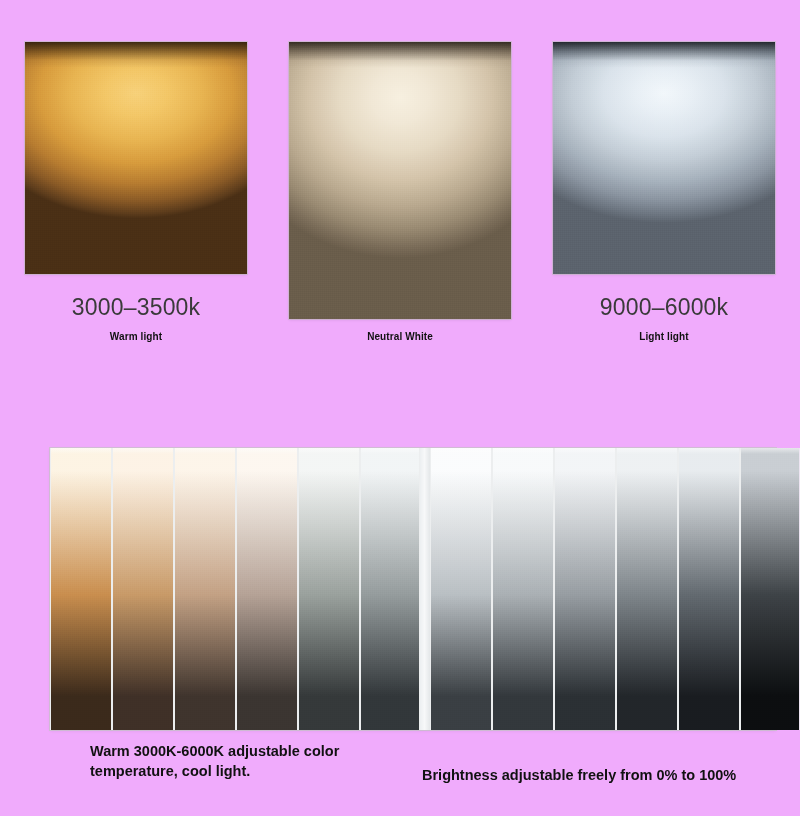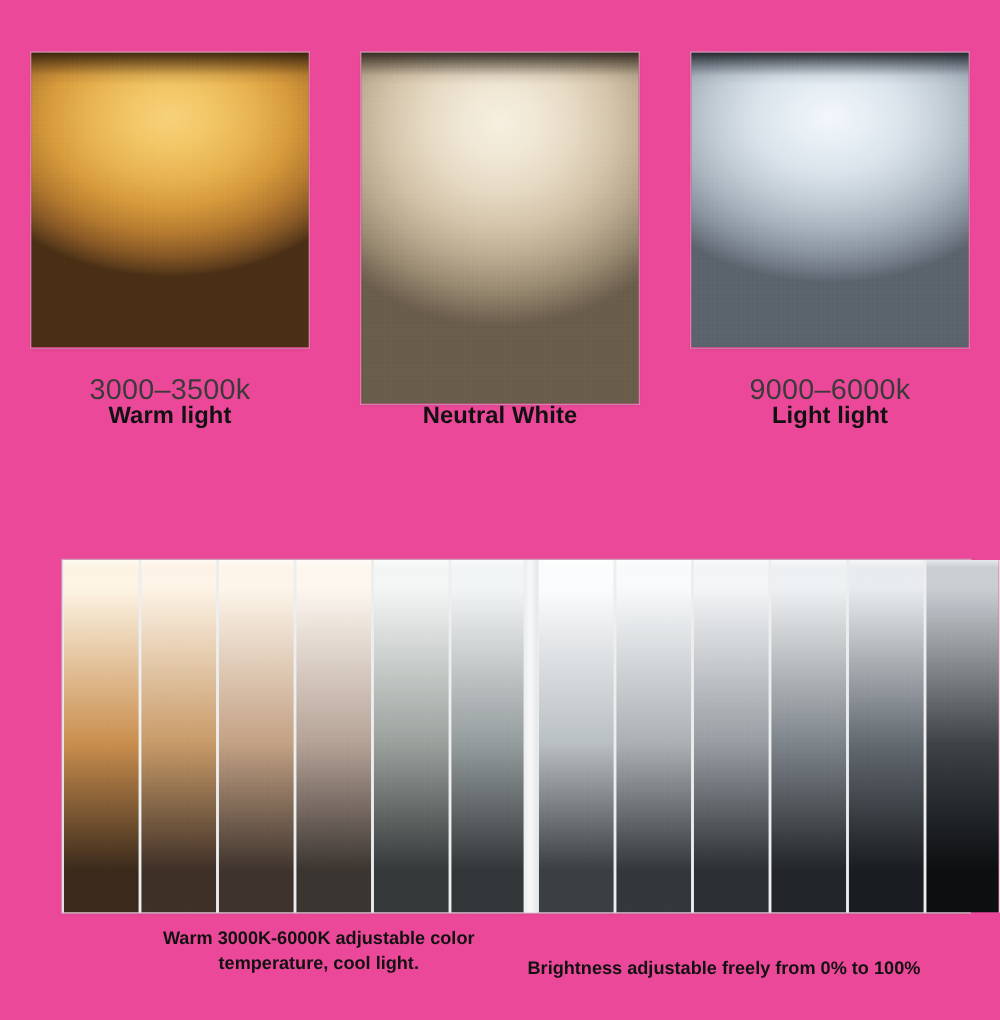--- a/index.html
+++ b/index.html
@@ -12,21 +12,21 @@
     height: 816px;
     background: #f4f4f4;
     font-family: "Liberation Sans", sans-serif;
     position: relative;
     overflow: hidden;
   }
 
   .page {
     position: absolute;
     inset: 0;
-    background: #ec4899;
+    background: #f0abfc;
   }
 
   
   .panels-row {
     position: absolute;
     left: 0;
     top: 42px;
     width: 800px;
     height: 300px;
     display: flex;
@@ -136,21 +136,22 @@
 
   .kelvin {
     margin-top: 22px;
     font-size: 23px;
     color: #3a3a3a;
     letter-spacing: .2px;
     font-weight: 400;
     line-height: 1;
   }
   .kind {
-    font-size: 19px;
+    margin-top: 13px;
+    font-size: 10px;
     font-weight: 700;
     color: #111;
     letter-spacing: .1px;
     line-height: 1;
   }
 
   
   .strip-wrap {
     position: absolute;
     left: 50px;
@@ -201,21 +202,21 @@
 
   
   .caption {
     position: absolute;
     font-weight: 700;
     color: #111;
     font-size: 14.5px;
     line-height: 1.35;
     letter-spacing: 0px;
   }
-  #caption-left  { left: 100px;  top: 742px; width: 310px; text-align: center; }
+  #caption-left  { left: 90px;  top: 742px; width: 310px; }
   #caption-right { left: 422px; top: 766px; width: 360px; }
 </style>
 </head>
 <body>
 
 <div class="page">
 
   <div class="panels-row">
 
     <div class="panel-cell">

